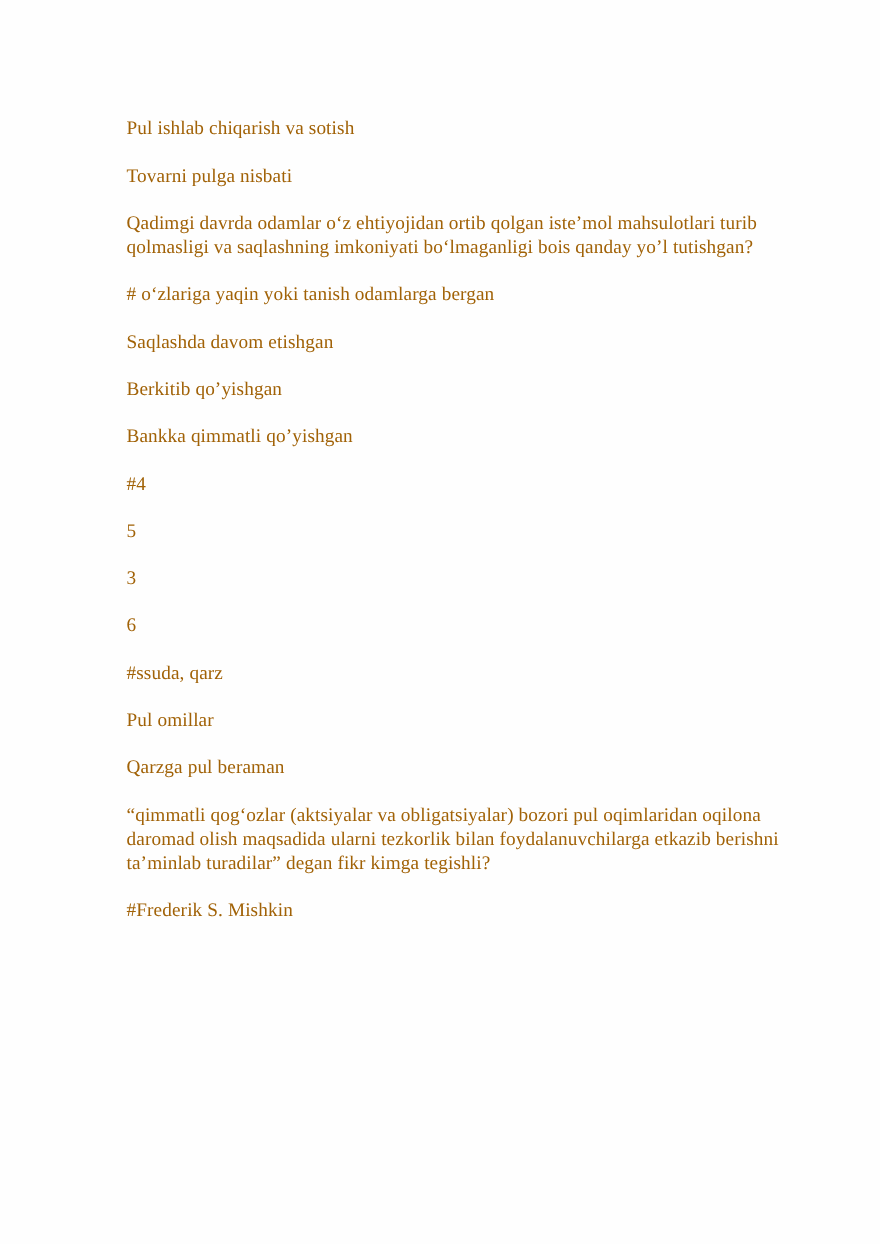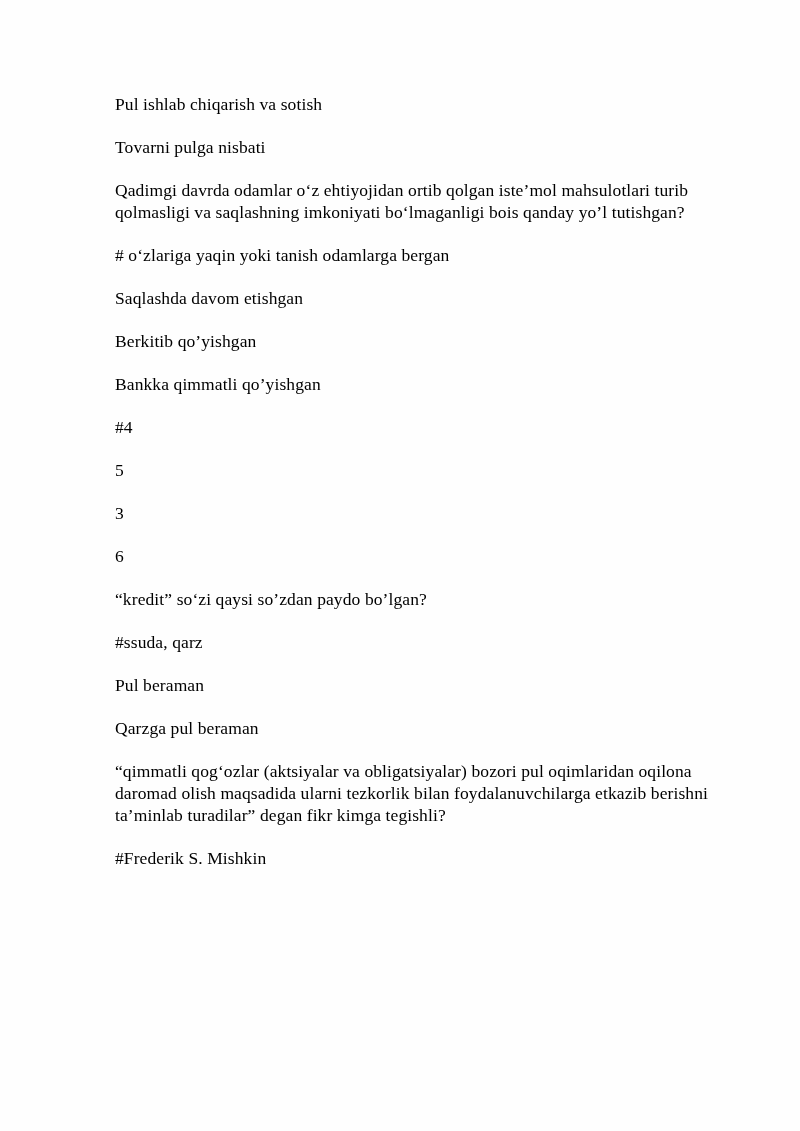--- a/index.html
+++ b/index.html
@@ -16,45 +16,44 @@
     font-family: "Liberation Serif", "DejaVu Serif", serif;
     color: #161616;
   }
   .content {
     position: absolute;
     left: 115px;
     top: 93px;
     width: 612px;
   }
   .content p {
-    margin: 0 0 21px 0;
+    margin: 12px 0 21px 0;
     padding: 0;
     font-size: 17.5px;
     line-height: 22px;
     letter-spacing: 0.1px;
-    color: #000000;
+    color: #a16207;
     text-rendering: optimizeLegibility;
   }
 </style>
 </head>
 <body>
 
 <div class="page">
   <div class="content">
     <p>Pul ishlab chiqarish va sotish</p>
     <p>Tovarni pulga nisbati</p>
     <p>Qadimgi davrda odamlar oʻz ehtiyojidan ortib qolgan iste’mol mahsulotlari turib qolmasligi va saqlashning imkoniyati boʻlmaganligi bois qanday yo’l tutishgan?</p>
     <p># oʻzlariga yaqin yoki tanish odamlarga bergan</p>
     <p>Saqlashda davom etishgan</p>
     <p>Berkitib qo’yishgan</p>
     <p>Bankka qimmatli qo’yishgan</p>
     <p>#4</p>
     <p>5</p>
     <p>3</p>
     <p>6</p>
-    <p>“kredit” soʻzi qaysi so’zdan paydo bo’lgan?</p>
     <p>#ssuda, qarz</p>
-    <p>Pul beraman</p>
+    <p>Pul omillar</p>
     <p>Qarzga pul beraman</p>
     <p>“qimmatli qogʻozlar (aktsiyalar va obligatsiyalar) bozori pul oqimlaridan oqilona daromad olish maqsadida ularni tezkorlik bilan foydalanuvchilarga etkazib berishni ta’minlab turadilar” degan fikr kimga tegishli?</p>
     <p>#Frederik S. Mishkin</p>
   </div>
 </div>
 
 </body></html>

